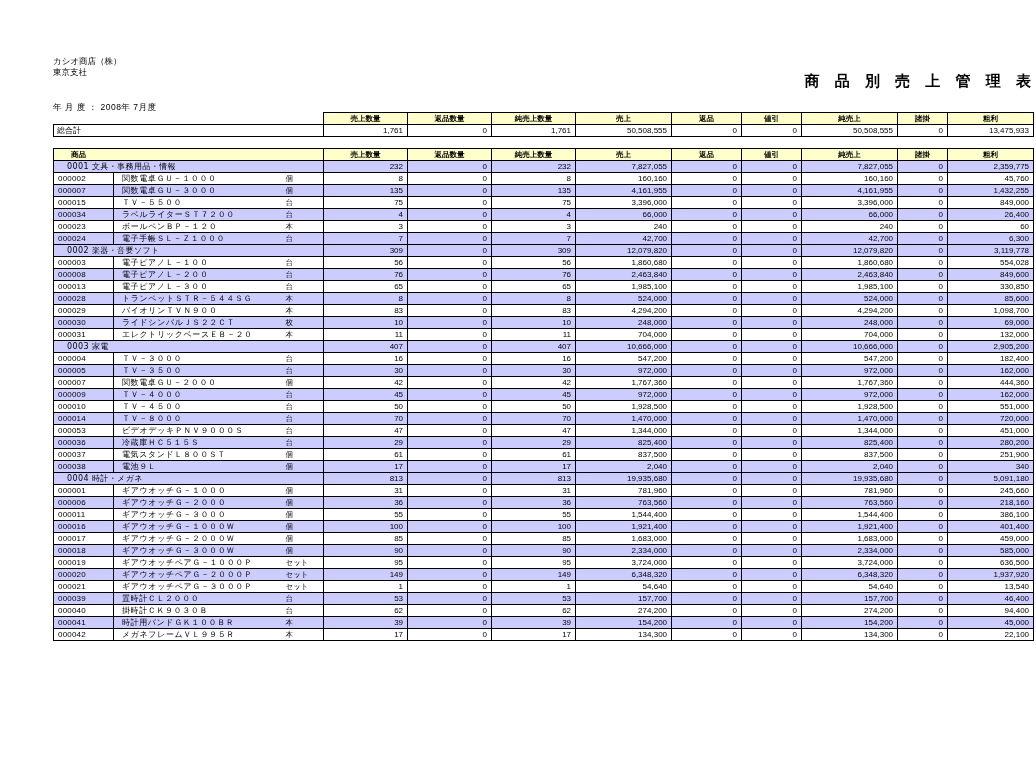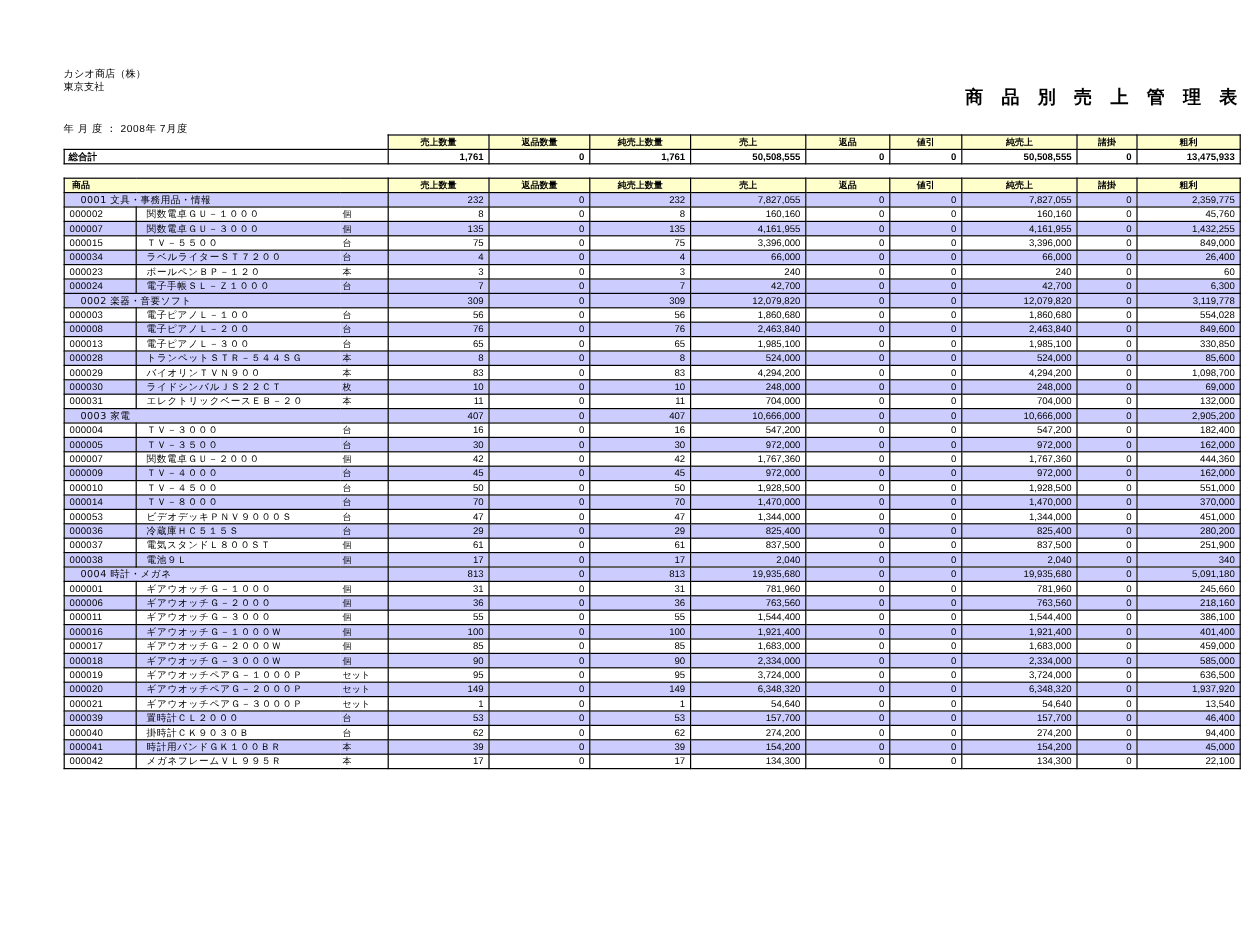--- a/index.html
+++ b/index.html
@@ -68,21 +68,20 @@
     width: 930px;
   }
   #summary-table .hdr td {
     background: #ffffcc;
     text-align: center;
     font-size: 7.5px;
     font-weight: bold;
   }
   #summary-table .totals td {
     background: #ffffff;
-    font-weight: bold;
   }
 
   
   #main-table {
     position: absolute;
     left: 53px;
     top: 148px;
     width: 930px;
   }
   #main-table .hdr td {
@@ -196,21 +195,21 @@
       <col style="width:84px">
       <col style="width:96px">
       <col style="width:70px">
       <col style="width:60px">
       <col style="width:96px">
       <col style="width:50px">
       <col style="width:86px">
     </colgroup>
     <tbody id="main-body">
       <tr class="hdr">
-        <td colspan="3" style="text-align:left;padding-left:6px">商品</td>
+        <td colspan="3" style="text-align:left;padding-left:17px">商品</td>
         <td>売上数量</td>
         <td>返品数量</td>
         <td>純売上数量</td>
         <td>売上</td>
         <td>返品</td>
         <td>値引</td>
         <td>純売上</td>
         <td>諸掛</td>
         <td>粗利</td>
       </tr>
@@ -507,21 +506,21 @@
           <td class="pname nb-right">ＴＶ－８０００</td>
           <td class="unit nb-left">台</td>
           <td class="num">70</td>
           <td class="num">0</td>
           <td class="num">70</td>
           <td class="num">1,470,000</td>
           <td class="num">0</td>
           <td class="num">0</td>
           <td class="num">1,470,000</td>
           <td class="num">0</td>
-          <td class="num">370,000</td>
+          <td class="num">720,000</td>
         </tr>
         <tr class="item">
           <td class="code">000053</td>
           <td class="pname nb-right">ビデオデッキＰＮＶ９０００Ｓ</td>
           <td class="unit nb-left">台</td>
           <td class="num">47</td>
           <td class="num">0</td>
           <td class="num">47</td>
           <td class="num">1,344,000</td>
           <td class="num">0</td>

